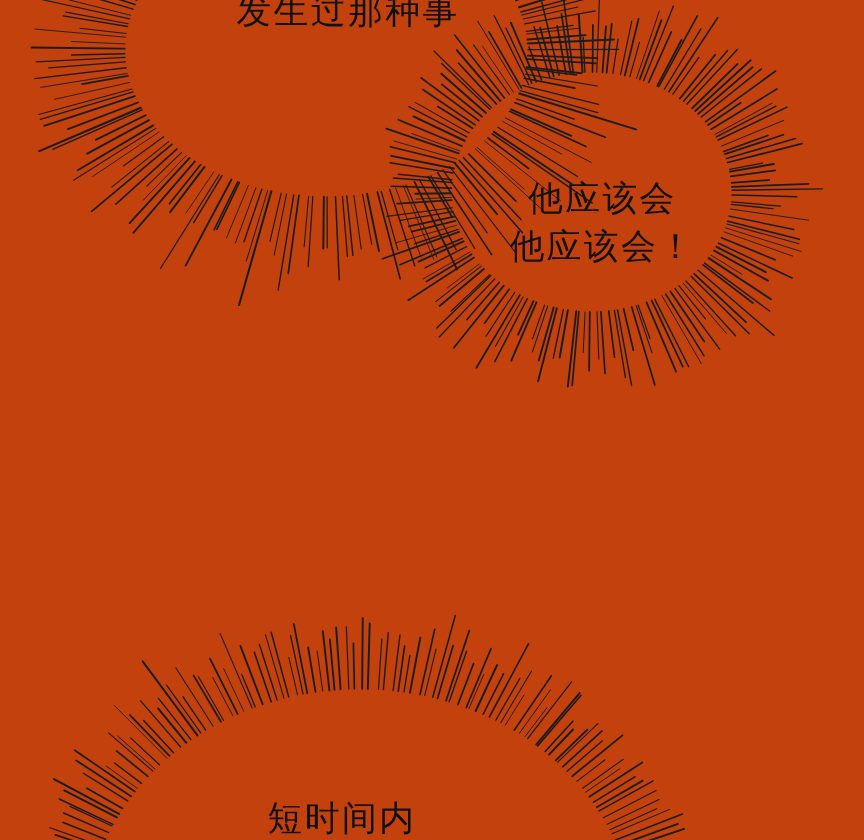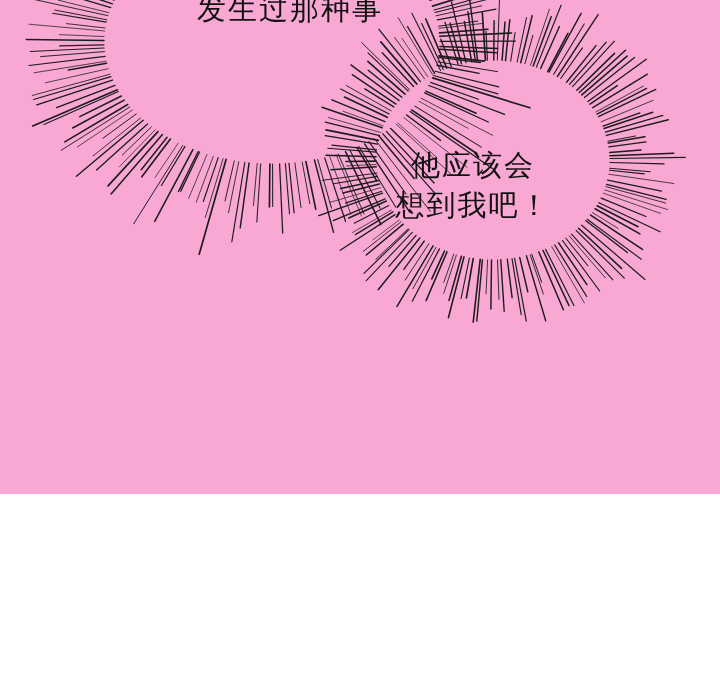--- a/index.html
+++ b/index.html
@@ -2,31 +2,31 @@
 <html><head>
 <meta charset="utf-8">
 <style>
   html, body { margin: 0; padding: 0; }
   body {
     width: 720px; height: 700px; overflow: hidden;
     background: #ffffff;
     font-family: "DejaVu Sans", sans-serif;
   }
   .page {
-    position: relative; width: 720px; height: 494px;
-    background: #f9a8d4; overflow: hidden;
+    position: relative; width: 720px; height: 700px;
+    background: #c2410c; overflow: hidden;
   }
   #burst-svg { position: absolute; left: 0; top: 0; }
   .speech {
     position: absolute; text-align: center; color: #111111;
     font-weight: 500; letter-spacing: 2px;
   }
   .speech .line { font-size: 29px; line-height: 37px; white-space: nowrap; }
   .speech-top    { left: 110px; top: -9px;  width: 360px; }
-  .speech-right  { left: 331px; top: 145px; width: 284px; text-align: center; }
+  .speech-right  { left: 360px; top: 145px; width: 284px; text-align: center; }
   .speech-right .line { line-height: 40px; }
   .speech-bottom { left: 145px; top: 664px; width: 280px; }
 </style>
 </head>
 <body>
 
 <div class="page">
 
   <svg id="burst-svg" width="720" height="700" viewBox="0 0 720 700">
     <g id="burst-0">
@@ -411,17 +411,20 @@
         <line x1="516.1" y1="708.9" x2="570.1" y2="690.7" stroke="#1c1c1c" stroke-width="1.56" stroke-linecap="round"></line>
       </g>
   </svg>
 
   <div class="speech speech-top">
     <div class="line">发生过那种事</div>
   </div>
 
   <div class="speech speech-right">
     <div class="line">他应该会</div>
-    <div class="line">想到我吧！</div>
+    <div class="line">他应该会！</div>
   </div>
 
+  <div class="speech speech-bottom">
+    <div class="line">短时间内</div>
+  </div>
 
 </div>
 
 </body></html>

